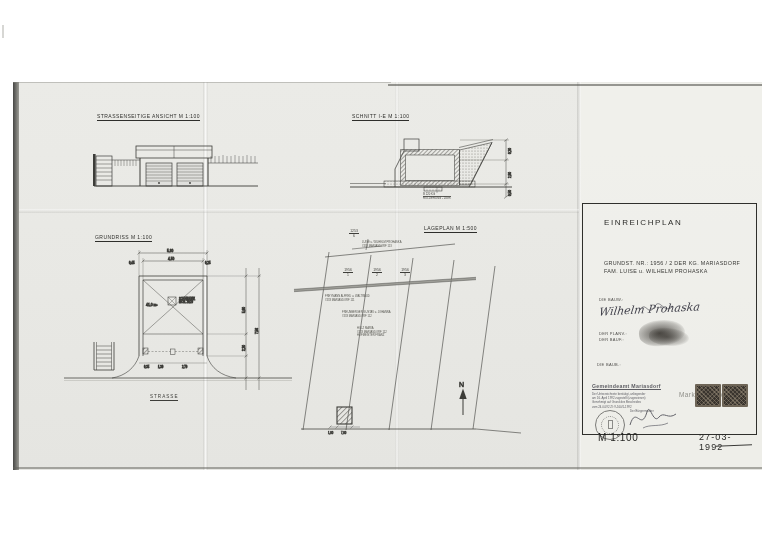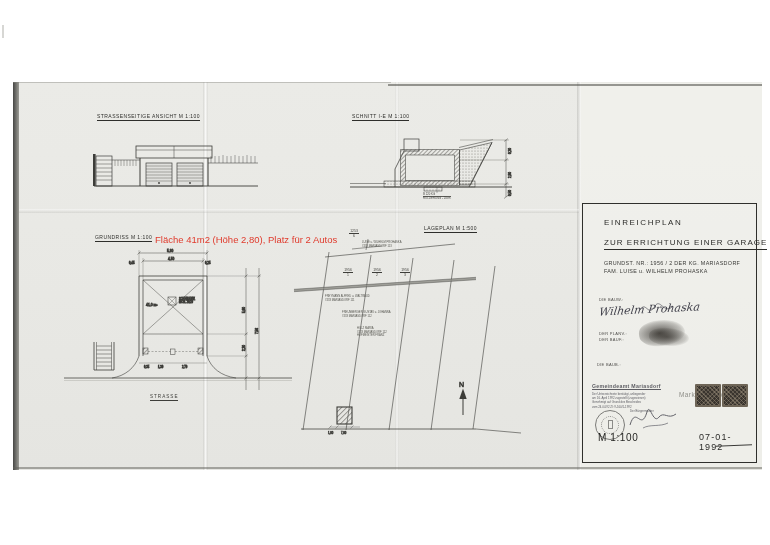--- a/index.html
+++ b/index.html
@@ -30,21 +30,21 @@
   
   #red-note{left:155px;top:234px;font-size:9.5px;color:#e03a2c;white-space:nowrap;}
 
   
   .parcel{display:flex;flex-direction:column;align-items:center;width:16px;}
   .parcel .num{font-size:3.4px;color:#3e3e3a;border-bottom:.6px solid #3e3e3a;padding:0 1px;}
   .parcel .sub{font-size:3.4px;color:#3e3e3a;}
   .owner{font-size:2.7px;color:#55554f;line-height:1.3;white-space:nowrap;}
 
   
-  #tblock{left:582px;top:203px;width:175px;height:260px;border:1.4px solid #2f2f2c;}
+  #tblock{left:582px;top:203px;width:175px;height:232px;border:1.4px solid #2f2f2c;}
   #tb-doctype{left:21px;top:14px;font-size:8px;letter-spacing:1.6px;color:#2b2b29;}
   #tb-subject{left:21px;top:34px;font-size:8px;letter-spacing:1.05px;color:#2b2b29;border-bottom:1px solid #2b2b29;padding-bottom:2px;white-space:nowrap;}
   #tb-parcel1{left:21px;top:56px;font-size:5.4px;letter-spacing:.35px;color:#3a3a37;white-space:nowrap;}
   #tb-parcel2{left:21px;top:64px;font-size:5.4px;letter-spacing:.35px;color:#3a3a37;white-space:nowrap;}
   .role{font-size:4px;color:#504f4c;letter-spacing:.3px;}
   #tb-sig-bauw{left:16px;top:99px;font-family:"DejaVu Serif",serif;font-style:italic;font-size:11px;color:#41414b;transform:rotate(-3deg) skewX(-10deg);white-space:nowrap;}
   .smudge{border-radius:45% 55% 50% 48%;background:radial-gradient(ellipse at 45% 50%,rgba(58,55,50,.85),rgba(58,55,50,.25) 60%,transparent 75%);}
   #stamp-block{left:9px;top:170px;width:110px;color:#5d5d63;}
   #stamp-title{font-size:5.2px;font-weight:bold;letter-spacing:.3px;border-bottom:.7px solid #5d5d63;display:inline-block;margin-bottom:1px;}
   .stamp-line{font-size:2.9px;line-height:1.45;white-space:nowrap;}
@@ -310,21 +310,20 @@
   <div class="abs dwg-title" style="left:95px;top:234px;">GRUNDRISS M 1:100</div>
   <div class="abs dwg-title" style="left:424px;top:225px;">LAGEPLAN M 1:500</div>
 
   <div class="abs tinytext" style="left:423px;top:193px;font-size:2.8px;">
     <div>B 220 KG</div>
     <div style="border-top:.4px solid #5a5a55;">ROLLIERUNG - 20cm</div>
   </div>
 
   <div class="abs" style="left:150px;top:394px;font-size:4.6px;letter-spacing:1px;color:#3e3e3a;border-bottom:.7px solid #3e3e3a;padding-bottom:.5px;">STRASSE</div>
 
-  <div class="abs" id="red-note">Fläche 41m2 (Höhe 2,80), Platz für 2 Autos</div>
 
   <div class="abs parcel" style="left:346px;top:229px;">
     <span class="num">1253</span>
     <span class="sub">6</span>
   </div>
   <div class="abs parcel" style="left:340px;top:268px;">
     <span class="num">1956</span>
     <span class="sub">1</span>
   </div>
   <div class="abs parcel" style="left:369px;top:268px;">
@@ -349,21 +348,20 @@
     <div>7433 MARIASDORF 112</div>
   </div>
   <div class="abs owner" style="left:357px;top:327px;">
     <div>HOLZ MARIA</div>
     <div>7433 MARIASDORF 112</div>
     <div>HOFMEISTER FRANZ</div>
   </div>
 
   <div class="abs" id="tblock">
     <div class="abs" id="tb-doctype">EINREICHPLAN</div>
-    <div class="abs" id="tb-subject">ZUR ERRICHTUNG EINER GARAGE</div>
     <div class="abs" id="tb-parcel1">GRUNDST. NR.: 1956 / 2 DER KG. MARIASDORF</div>
     <div class="abs" id="tb-parcel2">FAM. LUISE u. WILHELM PROHASKA</div>
 
     <div class="abs role" style="left:16px;top:93px;">DIE BAUW.:</div>
     <div class="abs" id="tb-sig-bauw">Wilhelm Prohaska</div>
 
     <div class="abs role" style="left:16px;top:127px;">DER PLANV.:</div>
     <div class="abs role" style="left:16px;top:133px;">DER BAUF.:</div>
     <div class="abs smudge" style="left:56px;top:116px;width:46px;height:26px;transform:rotate(-6deg);"></div>
     <div class="abs smudge" style="left:66px;top:124px;width:40px;height:18px;transform:rotate(4deg);opacity:.8;"></div>
@@ -384,17 +382,17 @@
       <div class="abs" id="seal-core"></div>
     </div>
 
     <div class="abs" id="duty-text">Marktgemeindeamt</div>
     <div class="abs" style="left:112px;top:180px;display:flex;gap:1px;">
       <div class="dutystamp"></div>
       <div class="dutystamp"></div>
     </div>
 
     <div class="abs" id="tb-scale">M 1:100</div>
-    <div class="abs" id="tb-date">07-01-1992</div>
+    <div class="abs" id="tb-date">27-03-1992</div>
     <div class="abs" id="tb-date-underline"></div>
   </div>
 
 </div>
 
 </body></html>

